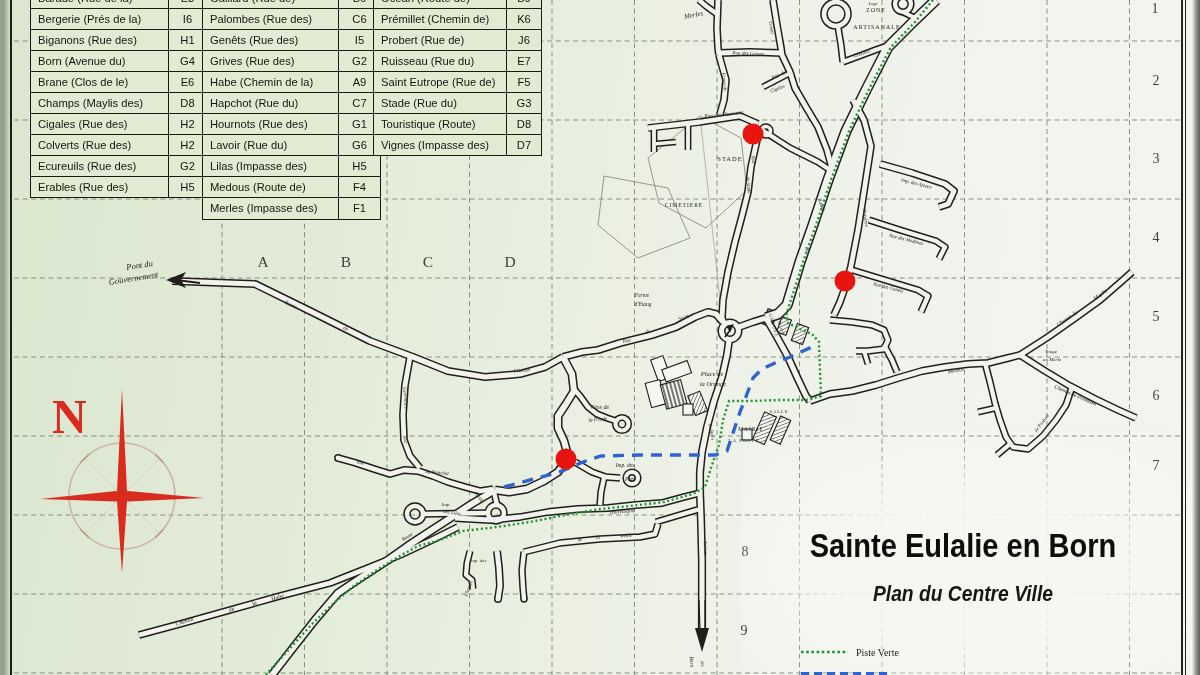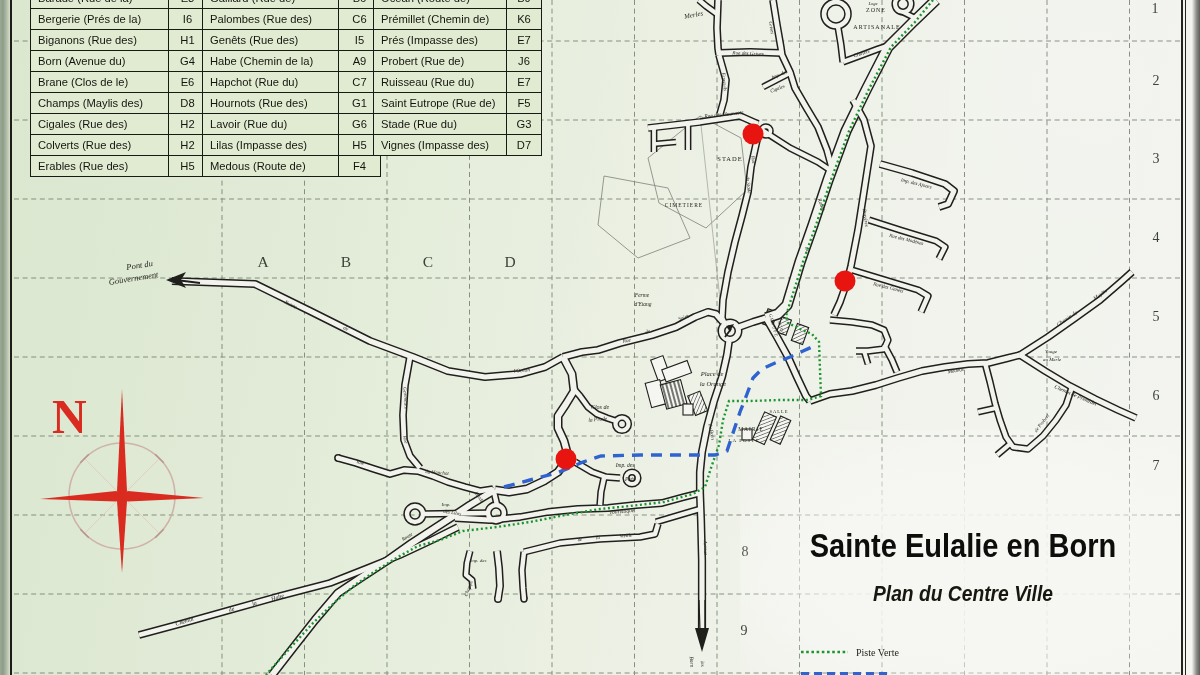--- a/index.html
+++ b/index.html
@@ -454,20 +454,24 @@
         </tr>
 <tr>
           <td class="n" style="width:130px">Cigales (Rue des)</td>
           <td class="r" style="width:37px">H2</td>
         </tr>
 <tr>
           <td class="n" style="width:130px">Colverts (Rue des)</td>
           <td class="r" style="width:37px">H2</td>
         </tr>
 <tr>
+          <td class="n" style="width:130px">Ecureuils (Rue des)</td>
+          <td class="r" style="width:37px">G2</td>
+        </tr>
+<tr>
           <td class="n" style="width:130px">Erables (Rue des)</td>
           <td class="r" style="width:37px">H5</td>
         </tr>
 </tbody>
     </table>
 
 <table class="idx" style="left:202px;width:169px">
 <tbody>
         <tr>
           <td class="n" style="width:128px">Gaillard (Rue de)</td>
@@ -475,20 +479,24 @@
         </tr>
 <tr>
           <td class="n" style="width:128px">Palombes (Rue des)</td>
           <td class="r" style="width:41px">C6</td>
         </tr>
 <tr>
           <td class="n" style="width:128px">Genêts (Rue des)</td>
           <td class="r" style="width:41px">I5</td>
         </tr>
 <tr>
+          <td class="n" style="width:128px">Grives (Rue des)</td>
+          <td class="r" style="width:41px">G2</td>
+        </tr>
+<tr>
           <td class="n" style="width:128px">Habe (Chemin de la)</td>
           <td class="r" style="width:41px">A9</td>
         </tr>
 <tr>
           <td class="n" style="width:128px">Hapchot (Rue du)</td>
           <td class="r" style="width:41px">C7</td>
         </tr>
 <tr>
           <td class="n" style="width:128px">Hournots (Rue des)</td>
           <td class="r" style="width:41px">G1</td>
@@ -497,53 +505,57 @@
           <td class="n" style="width:128px">Lavoir (Rue du)</td>
           <td class="r" style="width:41px">G6</td>
         </tr>
 <tr>
           <td class="n" style="width:128px">Lilas (Impasse des)</td>
           <td class="r" style="width:41px">H5</td>
         </tr>
 <tr>
           <td class="n" style="width:128px">Medous (Route de)</td>
           <td class="r" style="width:41px">F4</td>
+        </tr>
+<tr>
+          <td class="n" style="width:128px">Merles (Impasse des)</td>
+          <td class="r" style="width:41px">F1</td>
         </tr>
 </tbody>
     </table>
 
 <table class="idx" style="left:373px;width:159px">
 <tbody>
         <tr>
           <td class="n" style="width:125px">Océan (Route de)</td>
           <td class="r" style="width:34px">B9</td>
         </tr>
 <tr>
           <td class="n" style="width:125px">Prémillet (Chemin de)</td>
           <td class="r" style="width:34px">K6</td>
         </tr>
 <tr>
-          <td class="n" style="width:125px">Prés (Impasse des)</td>
-          <td class="r" style="width:34px">E7</td>
-        </tr>
-<tr>
           <td class="n" style="width:125px">Probert (Rue de)</td>
           <td class="r" style="width:34px">J6</td>
         </tr>
 <tr>
           <td class="n" style="width:125px">Ruisseau (Rue du)</td>
           <td class="r" style="width:34px">E7</td>
         </tr>
 <tr>
           <td class="n" style="width:125px">Saint Eutrope (Rue de)</td>
           <td class="r" style="width:34px">F5</td>
         </tr>
 <tr>
           <td class="n" style="width:125px">Stade (Rue du)</td>
           <td class="r" style="width:34px">G3</td>
+        </tr>
+<tr>
+          <td class="n" style="width:125px">Touristique (Route)</td>
+          <td class="r" style="width:34px">D8</td>
         </tr>
 <tr>
           <td class="n" style="width:125px">Vignes (Impasse des)</td>
           <td class="r" style="width:34px">D7</td>
         </tr>
 </tbody>
     </table>
 <div id="rightline1"></div>
 <div id="rightline2"></div>
 <div id="rightedge"></div>

